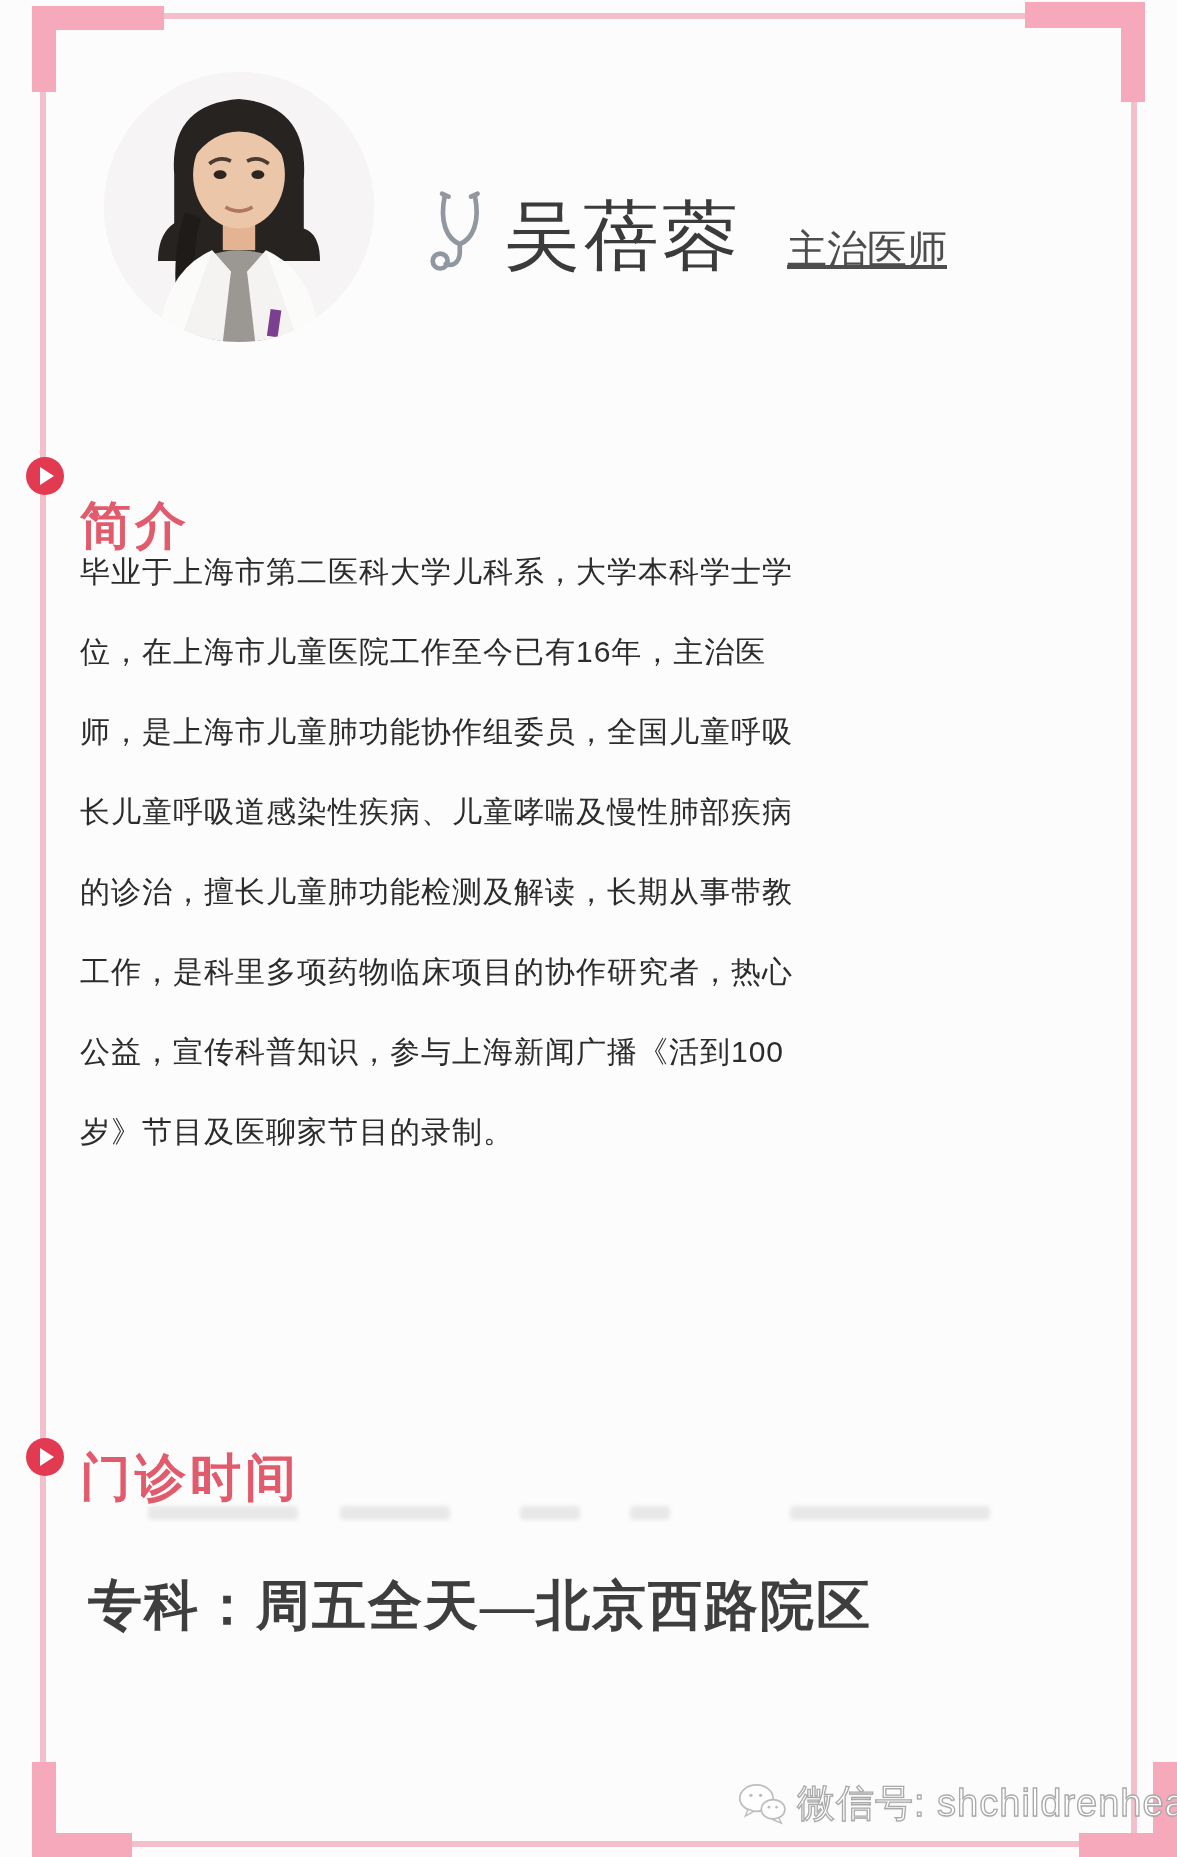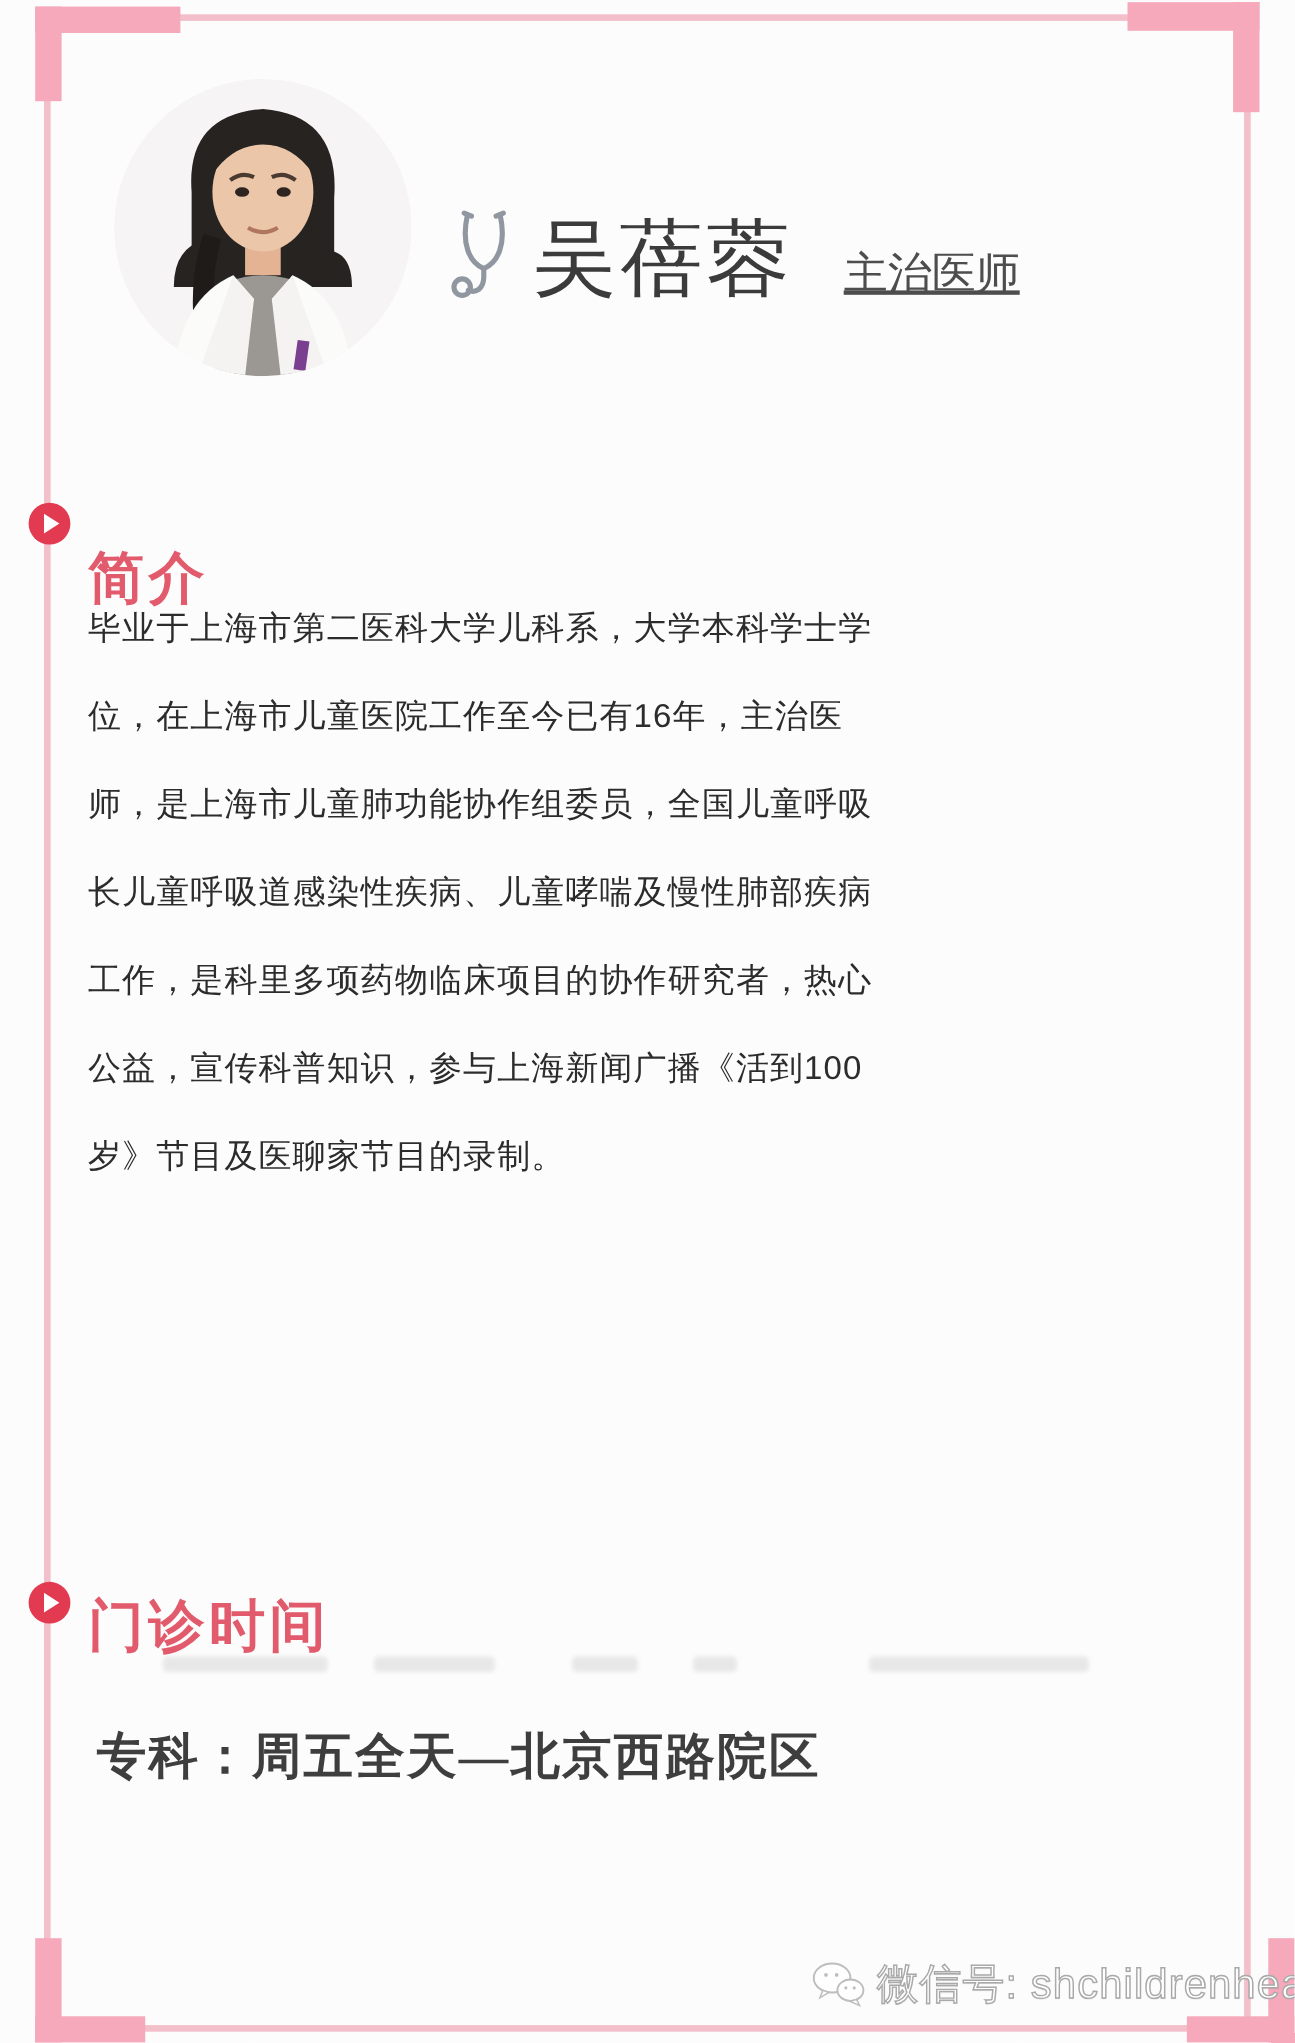--- a/index.html
+++ b/index.html
@@ -22,21 +22,21 @@
   .bl-v{left:32px;top:1762px;width:24px;height:95px;}
   .bl-h{left:32px;top:1833px;width:100px;height:24px;}
   .br-v{left:1153px;top:1762px;width:24px;height:95px;}
   .br-h{left:1079px;top:1833px;width:98px;height:24px;}
   
   .avatar{
     position:absolute;left:104px;top:72px;width:270px;height:270px;
     border-radius:50%;overflow:hidden;background:#f5f3f3;
   }
   .name-row{
-    position:absolute;left:406px;top:188px;height:88px;
+    position:absolute;left:426px;top:188px;height:88px;
     display:flex;align-items:flex-end;text-align:center;
   }
   .steth{width:62px;height:86px;margin-right:16px;}
   .doc-name{
     font-size:76px;line-height:80px;color:#3b3b3b;
     letter-spacing:3px;font-weight:500;white-space:nowrap;
   }
   .doc-title{
     font-size:40px;line-height:46px;color:#4d4d4d;
     margin-left:46px;margin-bottom:4px;white-space:nowrap;text-decoration:underline;
@@ -65,21 +65,21 @@
   .bio .bio-line{
     height:80px;line-height:80px;font-size:30px;color:#2c2c2c;
     letter-spacing:1px;white-space:nowrap;
   }
   
   .ghost{position:absolute;top:1506px;height:14px;background:#8f8f8f;
     opacity:.18;filter:blur(2px);border-radius:4px;}
   .schedule{
     position:absolute;left:88px;top:1526px;
     font-family:"Liberation Serif","DejaVu Serif",serif;
-    font-weight:bold;font-size:45px;line-height:52px;color:#3e3e3e;
+    font-weight:bold;font-size:54px;line-height:52px;color:#3e3e3e;
     letter-spacing:2px;white-space:nowrap;
   }
   
   .footer{
     position:absolute;left:737px;top:1780px;height:46px;
     display:flex;align-items:center;
   }
   .wechat{width:50px;height:44px;margin-right:10px;opacity:.85;}
   .wechat-label{
     font-size:38px;color:#ffffff;white-space:nowrap;
@@ -149,20 +149,21 @@
   </div>
 
   <span class="marker marker-intro"></span>
   <h2 class="sec-heading head-intro">简介</h2>
 
   <div class="bio">
     <div class="bio-line">毕业于上海市第二医科大学儿科系，大学本科学士学</div>
     <div class="bio-line">位，在上海市儿童医院工作至今已有16年，主治医</div>
     <div class="bio-line">师，是上海市儿童肺功能协作组委员，全国儿童呼吸</div>
     <div class="bio-line">长儿童呼吸道感染性疾病、儿童哮喘及慢性肺部疾病</div>
+    <div class="bio-line">的诊治，擅长儿童肺功能检测及解读，长期从事带教</div>
     <div class="bio-line">工作，是科里多项药物临床项目的协作研究者，热心</div>
     <div class="bio-line">公益，宣传科普知识，参与上海新闻广播《活到100</div>
     <div class="bio-line">岁》节目及医聊家节目的录制。</div>
   </div>
 
   <span class="marker marker-clinic"></span>
   <h2 class="sec-heading head-clinic">门诊时间</h2>
 
   <div class="ghost" style="left:148px;width:150px;"></div>
   <div class="ghost" style="left:340px;width:110px;"></div>

